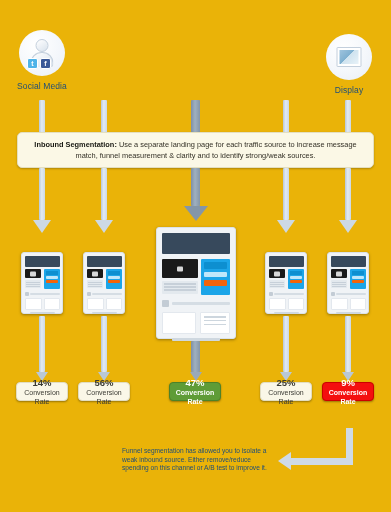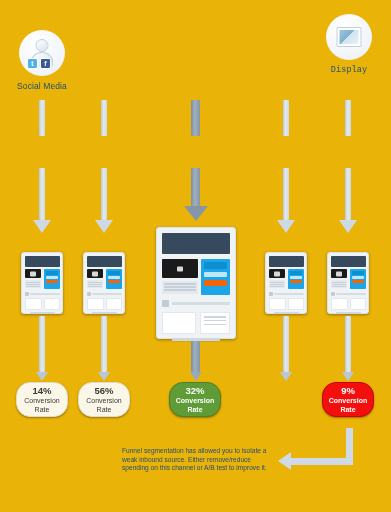--- a/index.html
+++ b/index.html
@@ -244,22 +244,22 @@
   .lp-small .bar .sq { width:4px;height:4px;background:#c3ccd5;border-radius:1px;}
   .lp-small .bar .ln { flex:1;height:2px;background:#d5dde4;border-radius:1px;}
   .lp-small .foot { margin-top:2.5px; display:flex; gap:2px; height:12px;}
   .lp-small .foot .l { width:17px;background:#fff;border:1px solid #e3e8ee;border-radius:1px;}
   .lp-small .foot .r { flex:1;background:#fff;border:1px solid #e3e8ee;border-radius:1px;}
   .lp-small .tail { margin-top:2px;height:2px;background:#cfd8e0;border-radius:1px;margin-left:5px;margin-right:5px;}
 
   
   .conv {
     position: absolute;
-    width: 52px; height: 35px;
-    border-radius: 14px;
+    width: 52px; height: 19px;
+    border-radius: 4px;
     display: flex; flex-direction: column;
     align-items: center; justify-content: center;
     box-shadow: 0 1px 2px rgba(0,0,0,.35);
     text-align: center;
   }
   .conv.neutral {
     background: #faf7e8; border: 1px solid #e2ddc2; color: #3a3a33;
   }
   .conv.good {
     background: #5f9c37; border: 1px solid #4d8229; color: #ffffff;
@@ -311,35 +311,40 @@
       <div class="person-body"></div>
       <div class="badge tw">t</div>
       <div class="badge fb">f</div>
     </div>
     <div class="chan-label">Social Media</div>
   </div>
 
 
 
 
-  <div class="channel" style="left:318px; top:14px;font-family:Liberation Mono, monospace;">
+  <div class="channel" style="left:318px; top:34px;">
     <div class="chan-circle">
       <div class="disp">
         <div class="disp-inner"></div>
       </div>
     </div>
     <div class="chan-label">Display</div>
   </div>
 
   <div class="vbar" style="left:39px; top:100px; height:36px;"></div>
   <div class="vbar" style="left:101px; top:100px; height:36px;"></div>
   <div class="vbar thick" style="left:191px; top:100px; height:36px;"></div>
   <div class="vbar" style="left:283px; top:100px; height:36px;"></div>
   <div class="vbar" style="left:345px; top:100px; height:36px;"></div>
 
+  <div class="banner">
+    <div class="banner-text">
+      <b>Inbound Segmentation</b><b>:</b><span> Use a separate landing page for each traffic source to increase message match, funnel measurement &amp; clarity and to identify strong/weak sources.</span>
+    </div>
+  </div>
 
   <div class="vbar" style="left:39px; top:168px; height:52px;"></div>
   <div class="arrow-head" style="left:33px; top:220px;"></div>
 
   <div class="vbar" style="left:101px; top:168px; height:52px;"></div>
   <div class="arrow-head" style="left:95px; top:220px;"></div>
 
   <div class="vbar thick" style="left:191px; top:168px; height:38px;"></div>
   <div class="arrow-head thick" style="left:183.5px; top:206px;"></div>
 
@@ -518,27 +523,34 @@
 
   <div class="conv neutral" style="left:78px; top:382px;">
     <div class="pct">56%</div>
     <div class="lbl">
       <span>Conversion</span><br>
       <span>Rate</span>
     </div>
   </div>
 
   <div class="conv good" style="left:169px; top:382px;">
-    <div class="pct">32%</div>
+    <div class="pct">47%</div>
     <div class="lbl">
       <span>Conversion</span><br>
       <span>Rate</span>
     </div>
   </div>
 
+  <div class="conv neutral" style="left:260px; top:382px;">
+    <div class="pct">25%</div>
+    <div class="lbl">
+      <span>Conversion</span><br>
+      <span>Rate</span>
+    </div>
+  </div>
 
   <div class="conv bad" style="left:322px; top:382px;">
     <div class="pct">9%</div>
     <div class="lbl">
       <span>Conversion</span><br>
       <span>Rate</span>
     </div>
   </div>
 
   <div class="l-arrow-v"></div>

